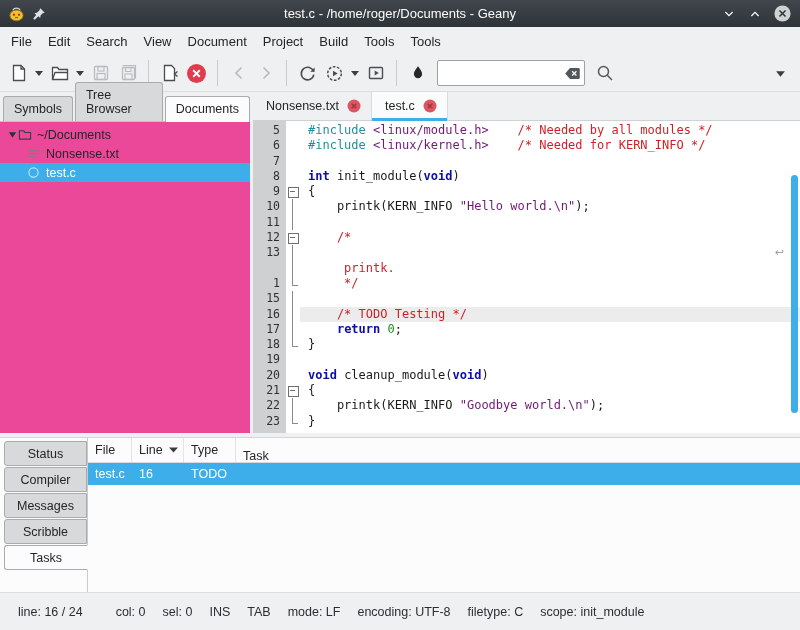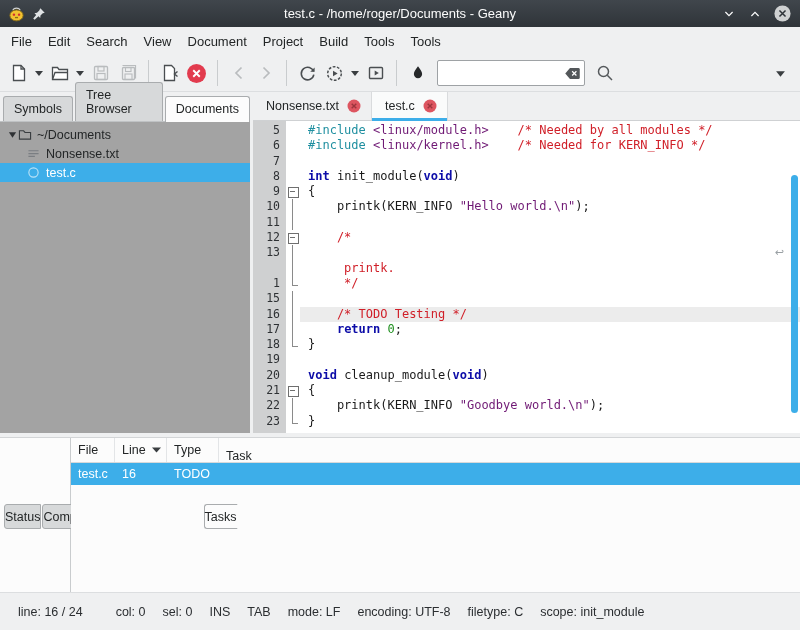--- a/index.html
+++ b/index.html
@@ -25,21 +25,21 @@
   .search-entry { width:148px; height:26px; background:#fff; border:1px solid #9ea2a5; border-radius:2px; display:flex; align-items:center; padding:0 3px 0 6px; margin:0 6px; }
   .search-entry input { border:none; outline:none; flex:1; min-width:0; font-size:13px; font-family:"Liberation Sans",sans-serif; background:transparent; }
   .toolbar .spacer { flex:1; }
 
   
   .main { height:341px; display:flex; flex:none; }
   .sidebar { width:250px; display:flex; flex-direction:column; flex:none; }
   .side-tabs { height:29px; display:flex; align-items:flex-end; padding:3px 0 0 3px; gap:2px; position:relative; z-index:2; }
   .side-tab { background:#d7d9da; border:1px solid #a9acae; border-bottom:none; border-radius:3px 3px 0 0; padding:5px 10px 5px; font-size:12.5px; color:#232627; margin-bottom:0; }
   .side-tab.active { background:#fcfcfc; padding-bottom:6px; margin-bottom:-1px; }
-  .tree { flex:1; background:#a3a3a3; border-top:1px solid #bfc2c4; padding-top:3px; font-size:12.5px; color:#232627; }
+  .tree { flex:1; background:#ec4899; border-top:1px solid #bfc2c4; padding-top:3px; font-size:12.5px; color:#232627; }
   .tree-row { height:19px; display:flex; align-items:center; }
   .tree-row.selected { background:var(--accent,#3daee9); color:#fff; }
   .tree-row .tw { width:10px; margin-left:8px; display:flex; }
   .tree-row .ticon { width:15px; margin-right:4px; display:flex; }
   .tree-row.d1 { padding-left:27px; }
 
   .splitter-v { width:3px; background:#eff0f1; flex:none; }
 
   .editor { flex:1; display:flex; flex-direction:column; min-width:0; }
   .doc-tabs { height:29px; display:flex; align-items:stretch; border-bottom:1px solid #cfd1d3; background:#eff0f1; }
@@ -59,21 +59,21 @@
   .fold.box::after { content:''; position:absolute; left:4px; top:7px; width:5px; height:1px; background:#6f6f6f; }
   .code { flex:1; white-space:pre; padding-left:8px; position:relative; }
   .code-row.current .code { background:#ececec; }
   .wrapmark { position:absolute; right:16px; top:0; color:#9aa0a4; font-family:"DejaVu Sans",sans-serif; font-size:11px; }
   .vthumb { position:absolute; right:2px; top:54px; width:7px; height:238px; border-radius:3.5px; background:var(--accent,#3daee9); }
 
   .splitter-h { height:4px; background:#eff0f1; flex:none; }
 
   
   .bottom { height:155px; display:flex; flex:none; background:#fcfcfc; border-top:1px solid #d3d5d7; }
-  .btab-col { width:71px; flex:none; padding:3px 0 0 4px; display:flex; flex-direction:row; gap:1px; border-right:1px solid #c9ccce; background:#fcfcfc;align-items:center; }
+  .btab-col { width:88px; flex:none; padding:3px 0 0 4px; display:flex; flex-direction:column; gap:1px; border-right:1px solid #c9ccce; background:#fcfcfc; }
   .btab { height:25px; background:#d7d9da; border:1px solid #a9acae; border-radius:3px 0 0 3px; display:flex; align-items:center; justify-content:center; font-size:12.5px; color:#232627; margin-right:0; }
   .btab.active { background:#fcfcfc; border-right-color:#fcfcfc; margin-right:-1px; z-index:2; }
   .btable { flex:1; display:flex; flex-direction:column; font-size:12.5px; background:#fcfcfc; min-width:0; }
   .bt-head { display:flex; height:25px; border-bottom:1px solid #d7d9da; color:#232627; flex:none; }
   .bt-hcell { display:flex; align-items:center; gap:6px; padding-left:7px; border-right:1px solid #e3e5e7; }
   .bt-row { display:flex; height:22px; flex:none; color:#fff; background:var(--accent,#3daee9); }
   .bt-cell { display:flex; align-items:center; padding-left:7px; }
   .c0 { width:44px; flex:none; } .c1 { width:52px; flex:none; } .c2 { width:52px; flex:none; } .c3 { flex:1; border-right:none !important;margin-top:12px; }
 
   

